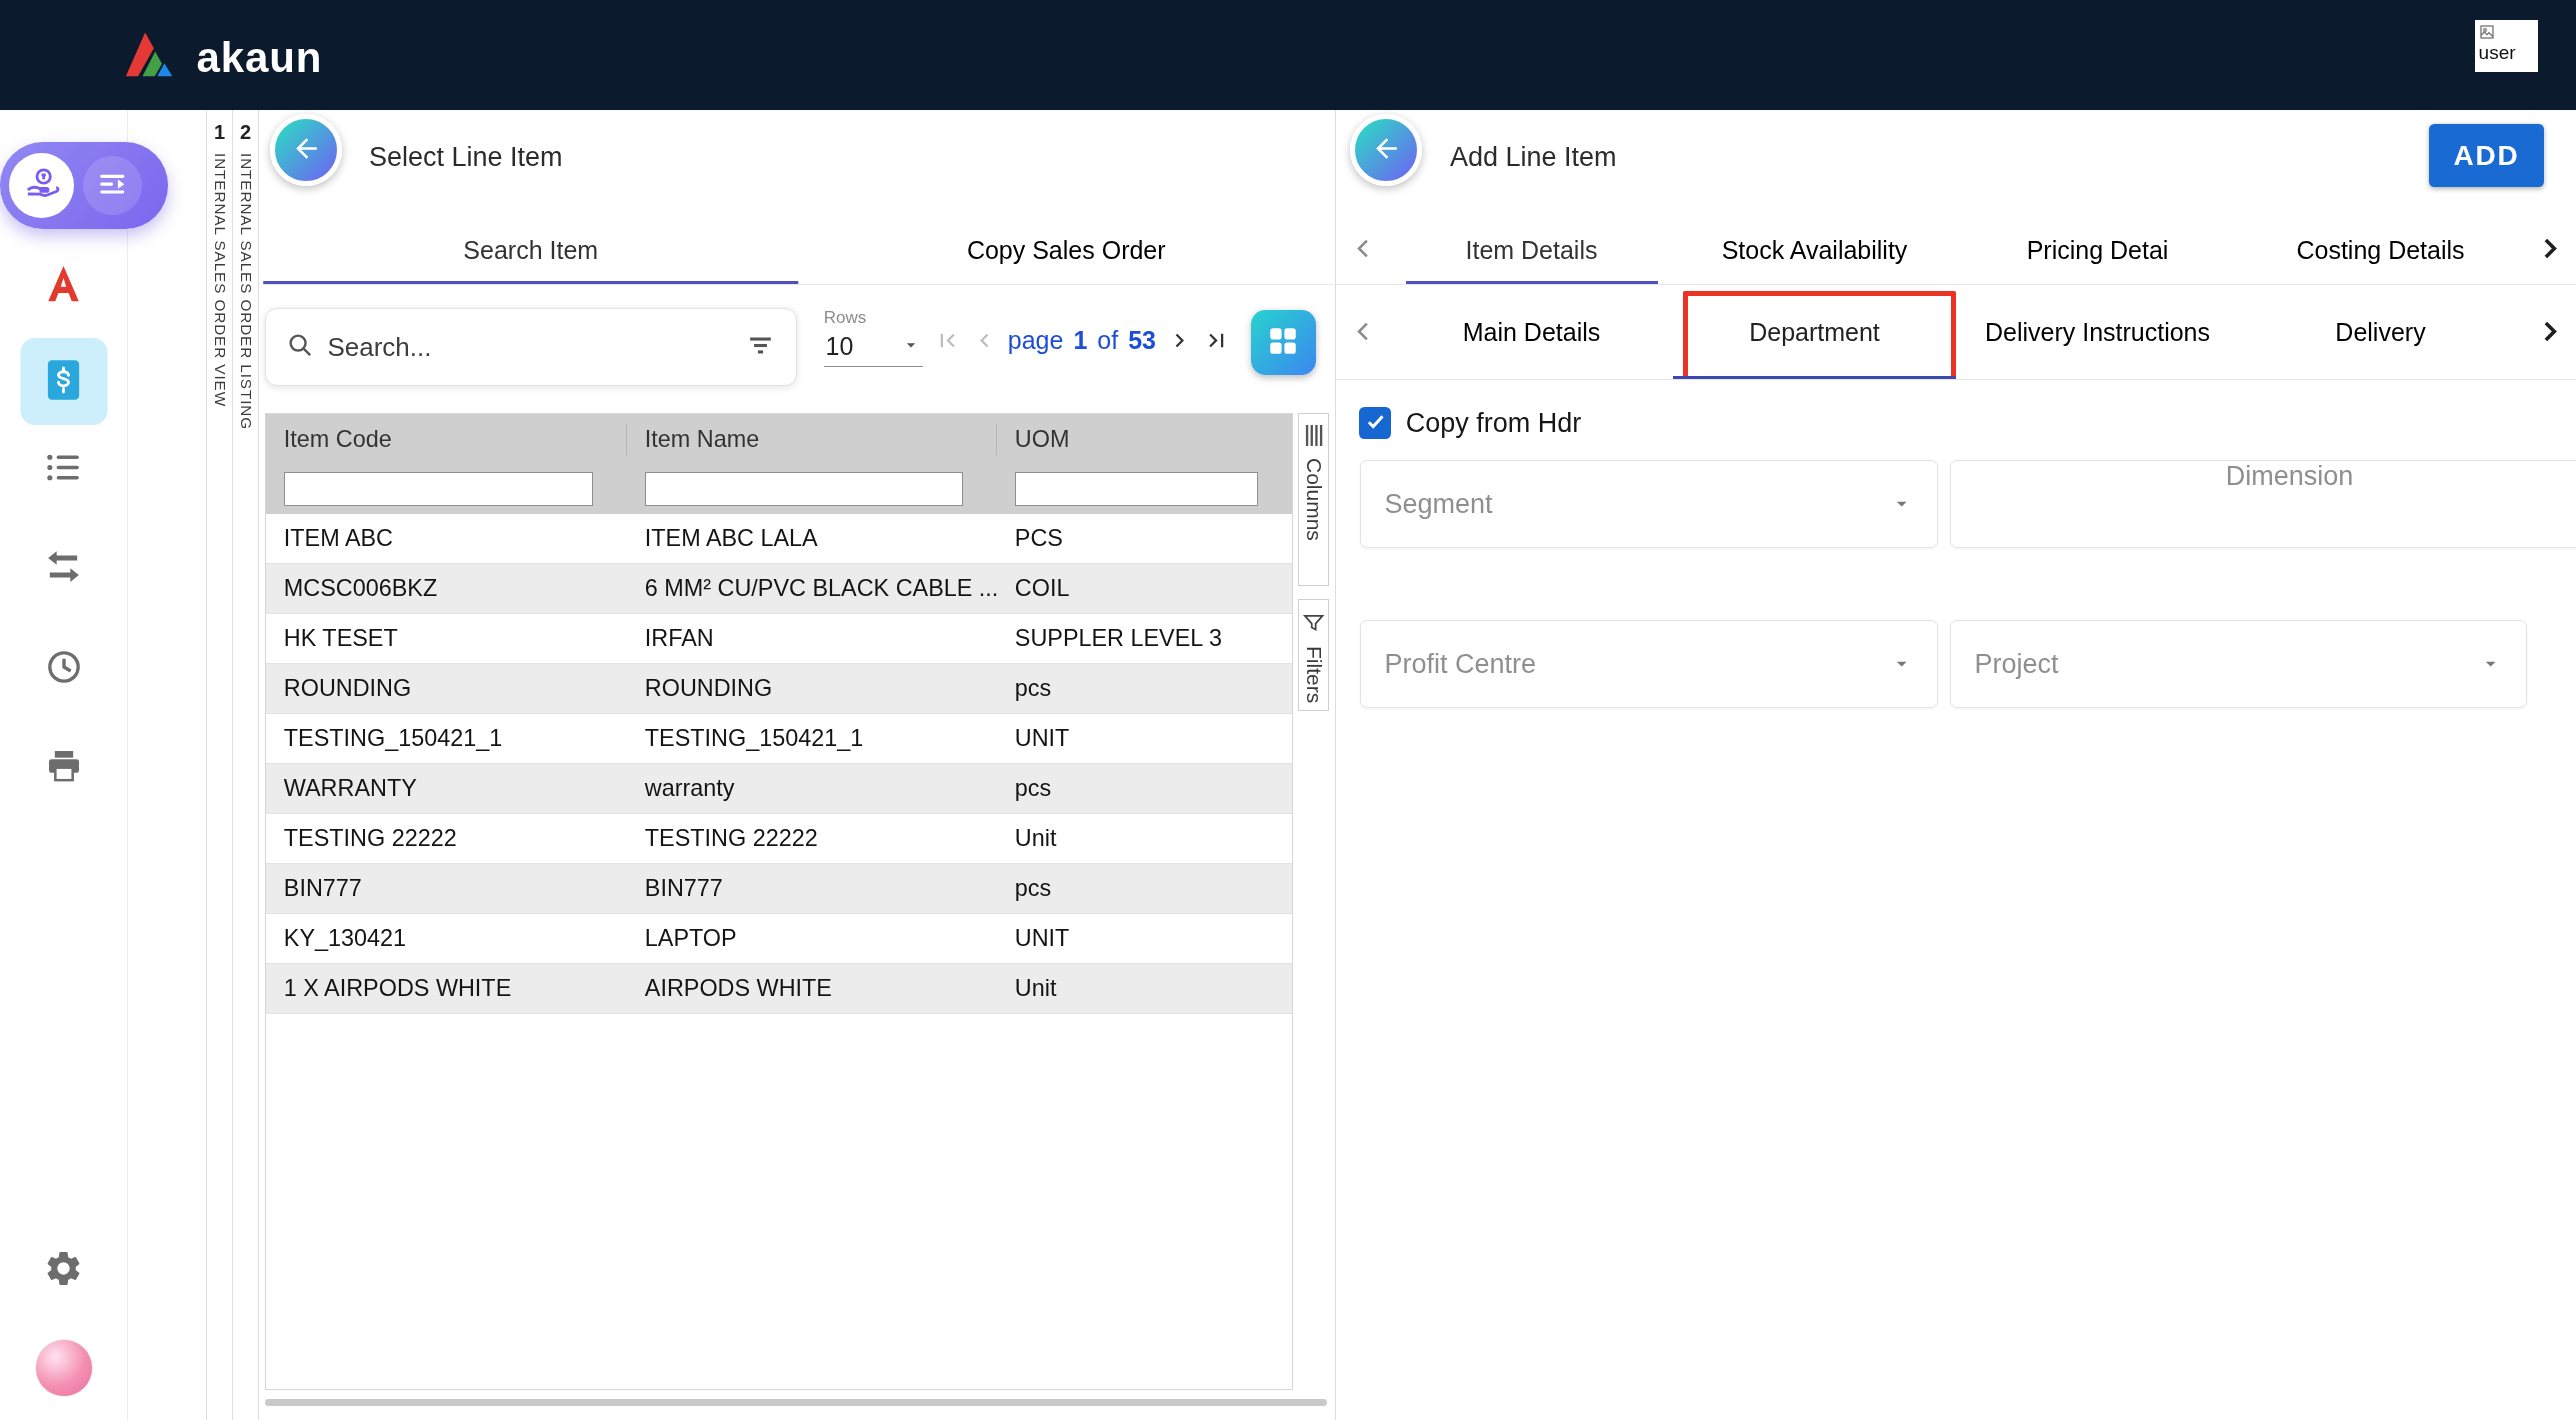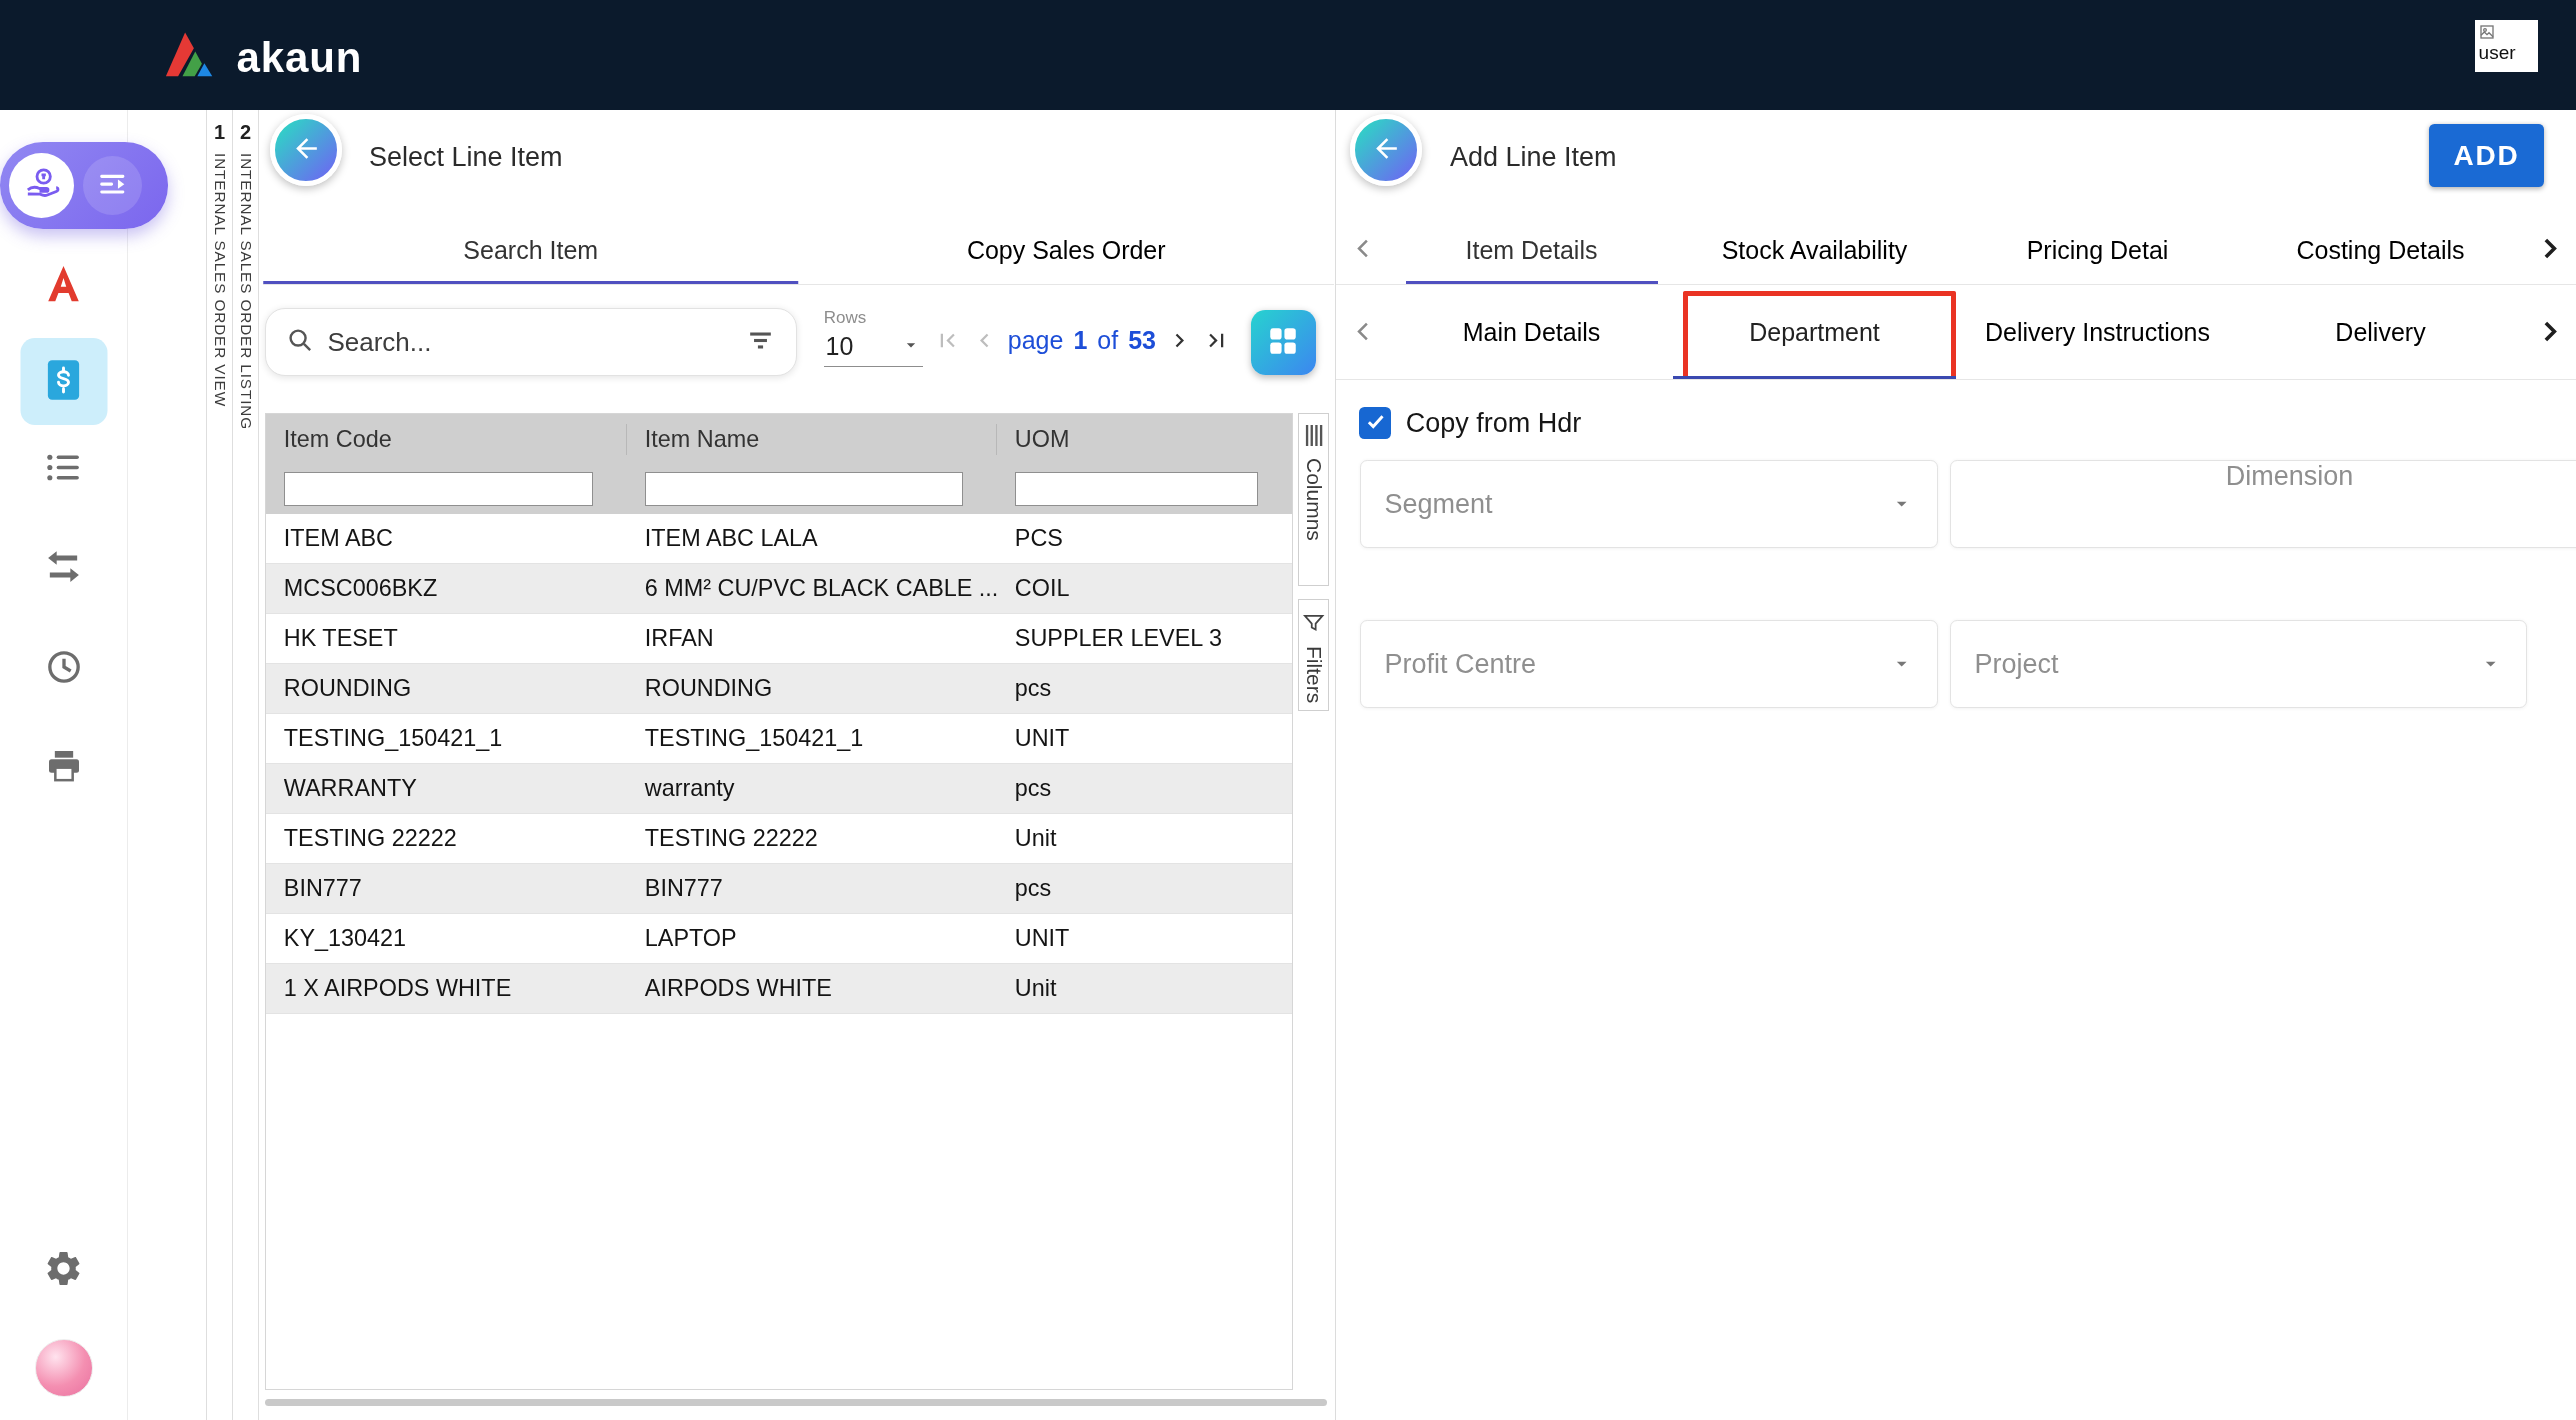--- a/index.html
+++ b/index.html
@@ -1,21 +1,21 @@
 <!DOCTYPE html>
 <html style="font-size:14.4px"><head>
 <meta charset="utf-8">
 <style>
   * { margin:0; padding:0; box-sizing:border-box; }
   html,body { background:#fff; }
   body { font-family:"Liberation Sans", sans-serif; color:#222; }
   #screen { position:relative; width:2576px; height:1420px; background:#fff; overflow:hidden; }
 
   
-  .topbar { position:absolute; top:0; left:0; width:100%; height:110px; background:#0b1a2c; display:flex; align-items:center; z-index:20;padding-left:40px; }
+  .topbar { position:absolute; top:0; left:0; width:100%; height:110px; background:#0b1a2c; display:flex; align-items:center; z-index:20; }
   .logo { display:flex; align-items:flex-end; gap:14.4px; margin-left:124px; cursor:pointer; }
   .logo-text { color:#fff; font-size:42px; font-weight:bold; letter-spacing:0.9px; line-height:1; padding-bottom:1.8px; }
   .user-ph { position:absolute; right:38px; top:20px; width:63px; height:52px; background:#fff; display:flex; align-items:flex-start; justify-content:flex-start; flex-direction:column; padding:2.7px 3.6px; cursor:pointer; }
   .user-ph span { font-size:19px; color:#111; line-height:1; margin-top:0.9px; }
 
   
   .sidebar { position:absolute; top:110px; left:0; width:128px; height:1311px; background:#fff; border-right:0.9px solid #ececec; z-index:10; }
   .fab-pill { position:absolute; top:32px; left:0px; width:168px; height:87px; border-radius:43px;
               background:linear-gradient(135deg,#9188f2,#7b66ee); display:flex; align-items:center; padding:0 9px; gap:9px;
               box-shadow:0 7.2px 16px rgba(100,80,220,.35); z-index:12; }
@@ -53,21 +53,21 @@
   .tab { flex:1; display:flex; align-items:center; justify-content:center; font-size:25px; color:#000000; position:relative; white-space:nowrap; overflow:hidden; cursor:pointer; }
   .tab.active { color:#333; }
   .tab.active::after { content:""; position:absolute; bottom:-1.8px; left:50%; transform:translateX(-50%); width:252px; height:4.5px; background:#5050c0; }
   .tab-chevron { width:54px; flex:none; display:flex; align-items:center; justify-content:center; cursor:pointer; background:#fff; }
 
   .lp-tabs { top:106px; height:69px; }
   .lp-tabs .tab.active::after { width:100%; }
 
   
   .toolbar { position:absolute; top:198px; left:1.8px; width:1067px; height:76px; }
-  .search-box { position:absolute; left:0; top:0; width:532px; height:68px; border:0.9px solid #e2e2e2; border-radius:20px;
+  .search-box { position:absolute; left:0; top:0; width:532px; height:78px; border:0.9px solid #e2e2e2; border-radius:12px;
                 box-shadow:0 1.8px 7.2px rgba(0,0,0,.10); display:flex; align-items:center; padding:0 20px; background:#fff; }
   .search-box input { border:none; outline:none; flex:1; font-size:26px; color:#333; margin-left:12.6px; font-family:inherit; background:transparent; }
   .search-box input::placeholder { color:#3d3d3d; opacity:1; }
   .rows-ctl { position:absolute; left:559px; top:0px; width:99px; cursor:pointer; }
   .rows-label { font-size:17px; color:#8d8d8d; }
   .rows-value { display:flex; align-items:center; justify-content:space-between; border-bottom:0.9px solid #8d8d8d; padding:3.6px 1.8px 5.4px 1.8px; font-size:25px; color:#222; }
   .pager { position:absolute; left:669px; top:18px; display:flex; align-items:center; gap:10px; font-size:25px; color:#1d4ed8; }
   .pager .pg-ico { display:flex; align-items:center; cursor:pointer; }
   .pager b { font-weight:bold; }
   .grid-btn { position:absolute; left:986px; top:1.8px; width:65px; height:65px; border-radius:14.4px;

